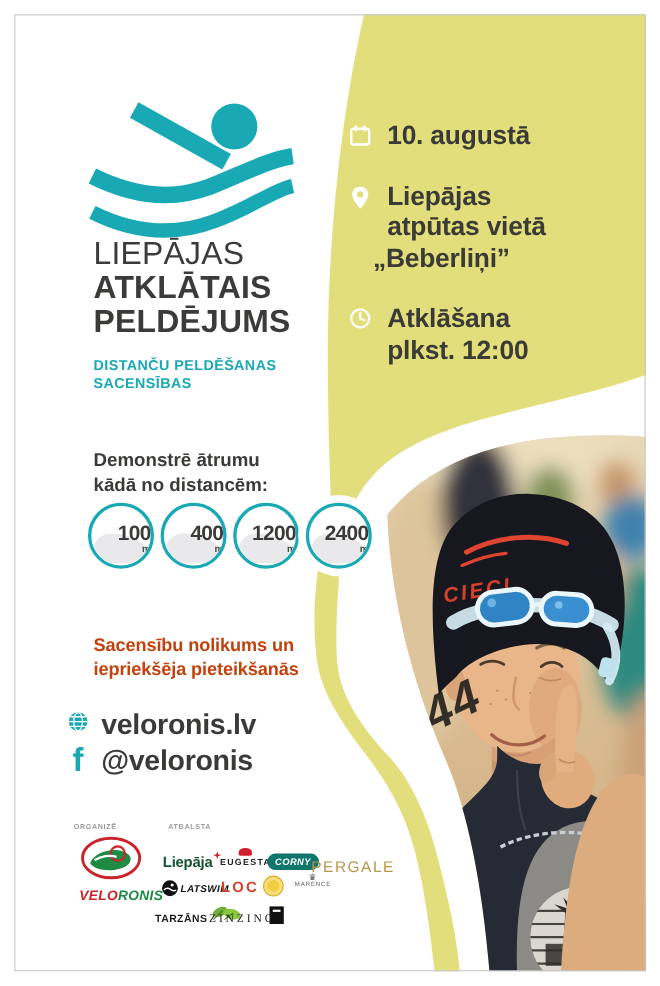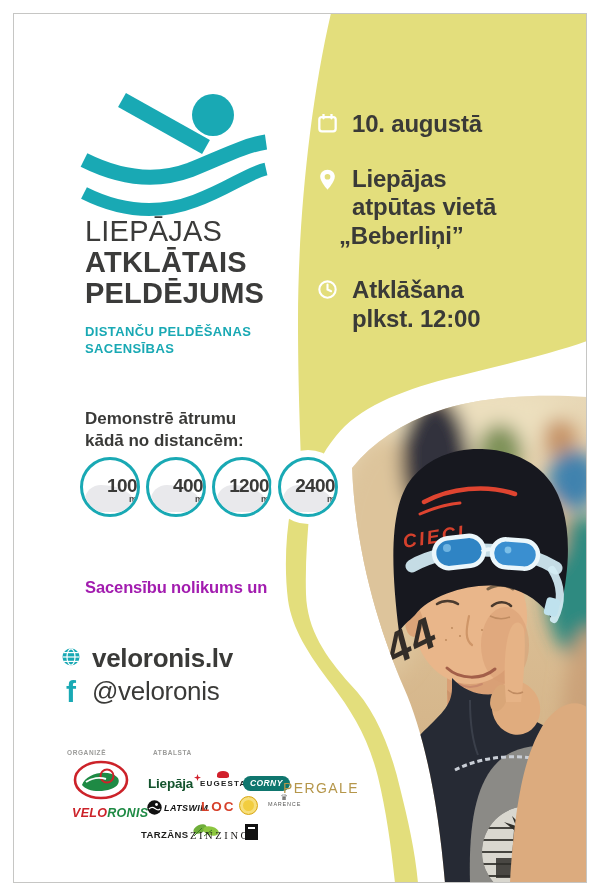--- a/index.html
+++ b/index.html
@@ -28,26 +28,26 @@
   .dcircle{position:absolute;top:457px;width:54px;height:54px;border:3px solid #19a9b4;
            border-radius:50%;background:#fff;overflow:hidden;z-index:3;
            display:flex;flex-direction:column;align-items:flex-end;justify-content:center;}
   .dcircle.ringed{box-shadow:0 0 0 7px #ffffff;}
   .dc-wave{position:absolute;left:2px;right:2px;bottom:2px;height:27px;background:#e9e9ec;
            border-radius:42% 88% 6px 6px / 70% 95% 6px 6px;}
   .dc-num{position:relative;color:#3a3a38;font-weight:700;font-size:19px;letter-spacing:-.6px;line-height:18px;margin-top:7px;}
   .dc-unit{position:relative;color:#4a4a48;font-weight:700;font-size:9px;line-height:9px;}
 
   
-  .reg{left:85px;top:576px;color:#a21caf;font-weight:700;font-size:16.5px;line-height:22px;letter-spacing:-.1px;}
+  .reg{left:85px;top:576px;color:#c2410c;font-weight:700;font-size:16.5px;line-height:22px;letter-spacing:-.1px;}
   .site{left:62px;top:643px;display:flex;align-items:center;}
   .site .txt{color:#3a3a38;font-weight:700;font-size:26px;margin-left:12px;letter-spacing:-.3px;}
   .fb{left:66px;top:676px;display:flex;align-items:center;}
   .fb .f{color:#19a9b4;font-weight:700;font-size:30px;line-height:30px;width:14px;}
-  .fb .txt{color:#3a3a38;font-weight:400;font-size:26px;margin-left:12px;letter-spacing:-.3px;}
+  .fb .txt{color:#3a3a38;font-weight:700;font-size:26px;margin-left:12px;letter-spacing:-.3px;}
 
   
   .sp-label{position:absolute;color:#9b9b99;font-size:6.5px;font-weight:700;letter-spacing:.6px;z-index:3;}
   .sp{position:absolute;z-index:3;}
   .velo-name{font-size:12.5px;font-weight:700;font-style:italic;letter-spacing:.3px;}
   .velo-name .r{color:#cc2229;} .velo-name .g{color:#1e8a44;}
   .lp{color:#14532d;font-weight:700;font-size:13.5px;letter-spacing:-.2px;display:flex;align-items:flex-start;}
   .eu{color:#222;font-weight:700;font-size:8px;letter-spacing:1.2px;text-align:center;}
   .eu .mark{display:block;margin:0 auto 1px auto;width:12px;height:7px;background:#d1202c;border-radius:50% 50% 20% 20%;}
   .co{background:#0f766e;color:#fff;font-weight:700;font-style:italic;font-size:8.5px;
@@ -268,20 +268,21 @@
     <div class="dc-unit">m</div>
   </div>
   <div class="dcircle ringed" style="left:278px">
     <div class="dc-wave"></div>
     <div class="dc-num">2400</div>
     <div class="dc-unit">m</div>
   </div>
 
   <div class="ov reg">
     <div>Sacensību nolikums un</div>
+    <div>iepriekšēja pieteikšanās</div>
   </div>
   <div class="ov site">
     <span>
       <svg width="18" height="18" viewBox="0 0 18 18">
         <circle cx="9" cy="9" r="8.5" fill="#19a9b4"></circle>
         <ellipse cx="9" cy="9" rx="4" ry="8.2" fill="none" stroke="#fff" stroke-width="1.2"></ellipse>
         <line x1="0.8" y1="9" x2="17.2" y2="9" stroke="#fff" stroke-width="1.2"></line>
         <line x1="2" y1="4.6" x2="16" y2="4.6" stroke="#fff" stroke-width="1.2"></line>
         <line x1="2" y1="13.4" x2="16" y2="13.4" stroke="#fff" stroke-width="1.2"></line>
       </svg>

